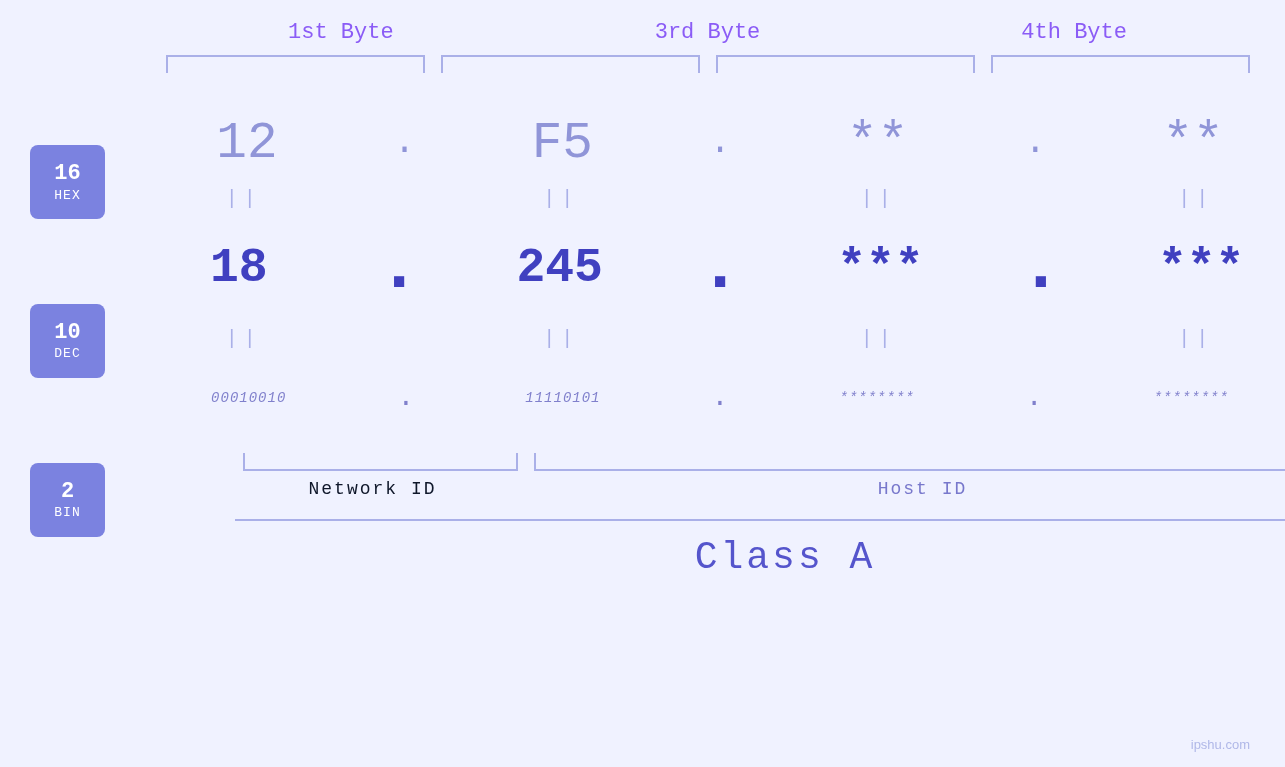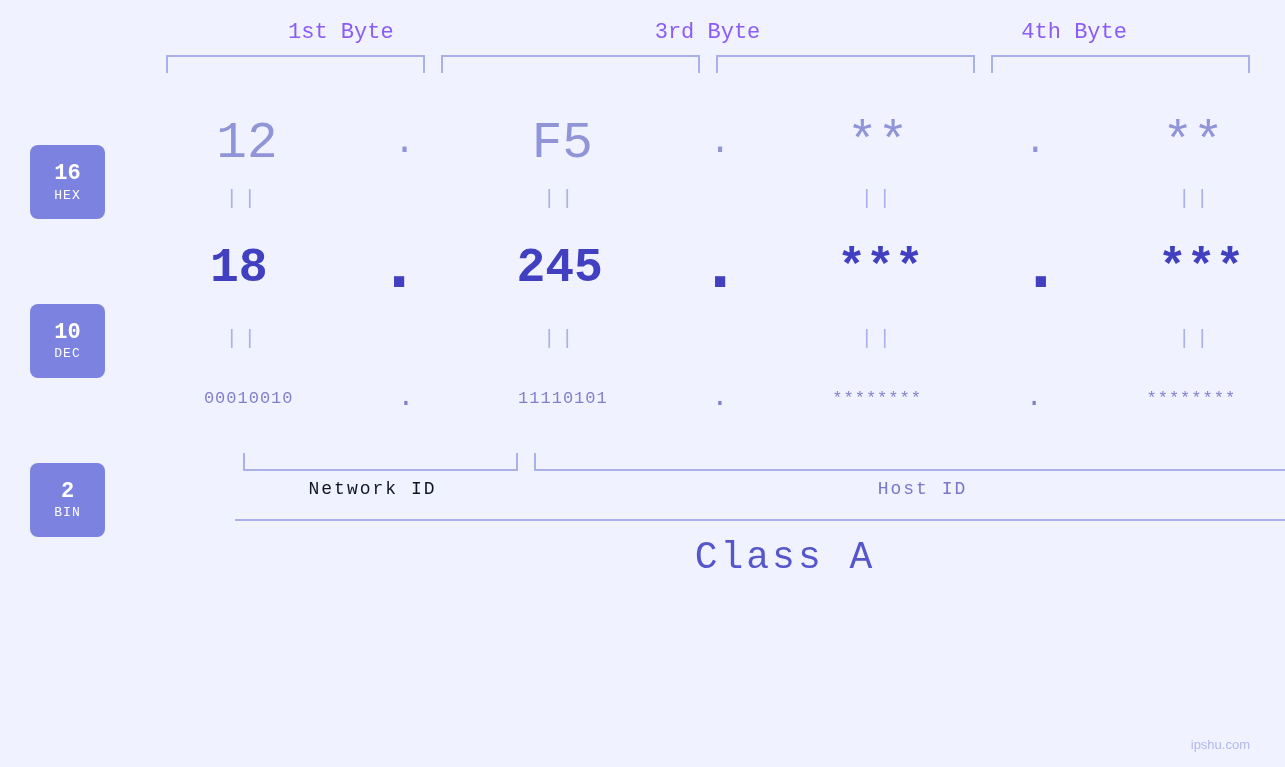--- a/index.html
+++ b/index.html
@@ -130,23 +130,24 @@
       color: #9095d8;
     }
 
     .dec-row .cell {
       font-size: 48px;
       font-weight: bold;
       color: #4040c0;
     }
 
     .bin-row .cell {
-      font-size: 17px;
+      font-size: 14px;
       color: #8080cc;
       letter-spacing: 1px;
+      font-style: italic;
     }
 
     .dot {
       font-size: 48px;
       color: #7b82e0;
       padding: 0 5px;
       line-height: 1;
     }
 
     .dec-row .dot {

